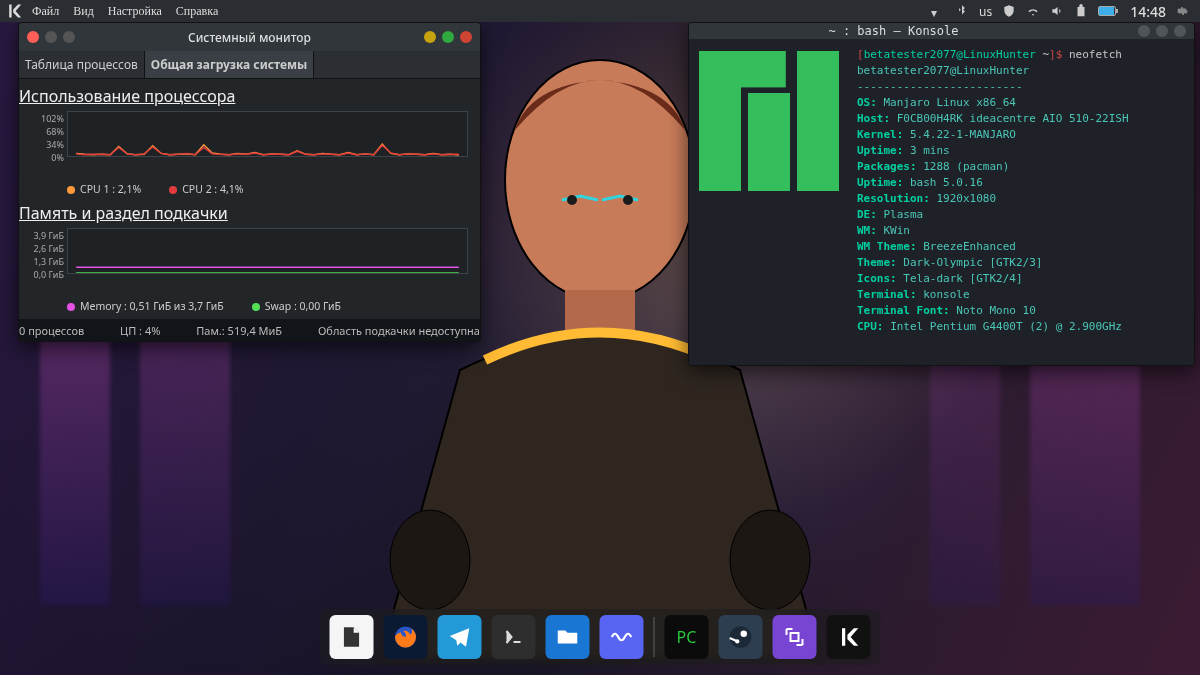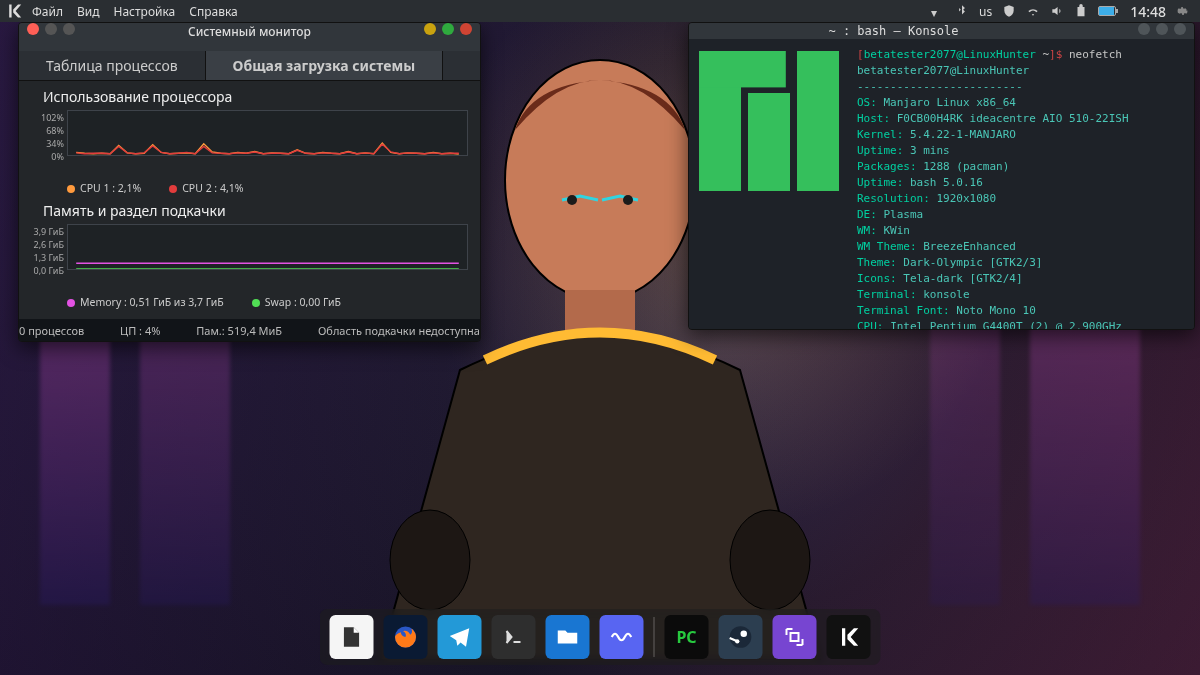--- a/index.html
+++ b/index.html
@@ -30,91 +30,91 @@
   .panel-top {
     position:absolute; top:0; left:0; right:0; height:22px;
     background:#2a2e32; display:flex; align-items:center; color:#ddd;
     font-size:12px; z-index:50;
   }
   .panel-top .klogo {
     width:18px; height:18px; margin:0 5px;
     display:flex; align-items:center; justify-content:center;
   }
   .panel-top .menu { display:flex; gap:14px; margin-left:4px; }
-  .panel-top .menu span { cursor:pointer; }
+  .panel-top .menu span { cursor:pointer;font-family:Liberation Serif, serif; }
   .panel-top .spacer { flex:1; }
   .tray { display:flex; align-items:center; gap:10px; margin-right:10px; }
   .tray .ico { width:14px; height:14px; color:#ccc; }
   .tray .clock { font-size:14px; font-weight:500; margin-left:4px;}
   .batt {
     width:18px; height:10px; border:1px solid #aaa; border-radius:2px;
     position:relative;
   }
   .batt:after {
     content:""; position:absolute; right:-3px; top:2px;
     width:2px; height:4px; background:#aaa;
   }
   .batt .fill { background:#3daee9; height:100%; width:95%; }
   
   .win {
     position:absolute; background:#232629; border:1px solid #111;
     border-radius:4px; box-shadow:0 6px 20px rgba(0,0,0,.6);
     display:flex; flex-direction:column; overflow:hidden; z-index:30;
   }
   .titlebar {
-    height:28px; background:#31363b; display:flex; 
+    height:28px; background:#31363b; display:flex; align-items:center;
     padding:0 8px; font-size:12px; color:#ddd;gap:48px;
   }
   .tb-traffic { display:flex; gap:6px; }
   .tb-traffic .c { width:12px; height:12px; border-radius:50%; }
   .tb-traffic .close{background:#ff5f56;}
   .tb-traffic .min{background:#ffbd2e;}
   .tb-traffic .max{background:#27c93f;}
   .tb-title { flex:1; text-align:center; font-weight:500;}
   .tb-btns { display:flex; gap:6px;}
   .tb-btns .b{ width:12px;height:12px;border-radius:50%;background:#4f5559;}
   
   .sysmon { top:22px; left:18px; width:463px; height:320px; }
   .sm-tabs { display:flex; background:#2b2f34; border-bottom:1px solid #111;}
-  .sm-tab { padding:5px 27px; font-size:14px; color:#ccc; border-right:1px solid #111;}
+  .sm-tab { padding:5px 6px; font-size:12px; color:#ccc; border-right:1px solid #111;}
   .sm-tab.active{ background:#3a3f45;font-weight:bold; }
   .sm-body { flex:1; padding:6px 8px 2px 0; overflow:hidden;}
   .sm-sect { margin-bottom:6px; }
-  .sm-head { font-size:14px; color:#eee; padding-left:24px;}
+  .sm-head { font-size:16px; color:#eee; padding-left:0;text-decoration:underline;}
   .sm-chart {
     position:relative; height:46px; margin:4px 4px 2px 48px;
     background:#1e2225; border:1px solid #3e434a;
   }
   .sm-chart.mem { height:46px;}
   .sm-yticks {
     position:absolute; top:0; left:-48px; width:44px;
     display:flex; flex-direction:column; justify-content:space-between;
     height:100%; text-align:right; font-size:9px; color:#aaa;
   }
   .sm-chart svg { position:absolute; inset:0; width:100%; height:100%;}
   .sm-legend { font-size:10.5px; color:#ccc; padding:3px 0 0 48px; display:flex; gap:28px;margin-top:22px;}
   .sm-lgd-dot{ width:8px;height:8px;border-radius:50%; display:inline-block; margin-right:5px; vertical-align:middle;}
   .sm-status{
     height:22px; background:#111418; display:flex; justify-content:space-between;
     align-items:center; padding:0 0; font-size:11px; color:#bbb;
   }
   
-  .kon { top:22px; left:688px; width:507px; height:308px;
+  .kon { top:22px; left:688px; width:507px; height:344px;
     font-family:"Noto Mono","DejaVu Sans Mono",monospace; font-size:11px; line-height:16px;}
   .kon .titlebar{ background:#31363b;}
   .kon-body{
     flex:1; background:#1e2228; display:flex; padding:8px 10px;
     color:#00cfa0;
   }
   .kon-logo{
     width:140px; height:140px; margin:4px 18px 0 0; flex-shrink:0;
   }
   .kon-logo svg{width:100%;height:100%;}
   .kon-text{ flex:1; white-space:pre; }
-  .kon-text .key{ color:#00cfa0; font-weight:normal;}
+  .kon-text .key{ color:#00cfa0; font-weight:bold;}
   .kon-text .val{ color:#4ac6b6;}
   .kon-text .cmd{ color:#c6c6c6;}
   .prompt-pref{color:#00cfa0;}
   .prompt-brk{color:#c44;}
   
   .dock {
     position:absolute; bottom:10px; left:50%; transform:translateX(-50%);
     background:rgba(30,30,30,.55); border-radius:8px; padding:6px 10px;
     display:flex; gap:10px; z-index:60; backdrop-filter:blur(4px);
   }
@@ -342,21 +342,21 @@
     <svg viewBox="0 0 24 24" width="26" height="26">
         <path fill="#fff" d="M3 6h7l2 2h9v10H3z"></path>
       </svg>
     </div>
   <div class="app" style="background:#5865f2">
     <svg viewBox="0 0 24 24" width="26" height="26">
         <path fill="none" stroke="#fff" stroke-width="2" d="M3 12q3-6 6 0t6 0 6 0"></path>
       </svg>
     </div>
   <div class="sep"></div>
-  <div class="app" style="background:#0b0b0b;color:#27c93f;font-weight:bold;font-size:16px">PC</div>
+  <div class="app" style="background:#0b0b0b;color:#27c93f;font-weight:normal;font-size:16px">PC</div>
   <div class="app" style="background:#2c3e50">
     <svg viewBox="0 0 24 24" width="26" height="26">
         <circle cx="12" cy="12" r="10" fill="#1b2838"></circle>
         <circle cx="15" cy="9" r="3" fill="#fff"></circle>
         <circle cx="9" cy="16" r="2" fill="#fff"></circle>
         <path stroke="#fff" stroke-width="2" d="M2 13l7 3"></path>
       </svg>
     </div>
   <div class="app" style="background:#7745d1">
     <svg viewBox="0 0 24 24" width="24" height="24">

